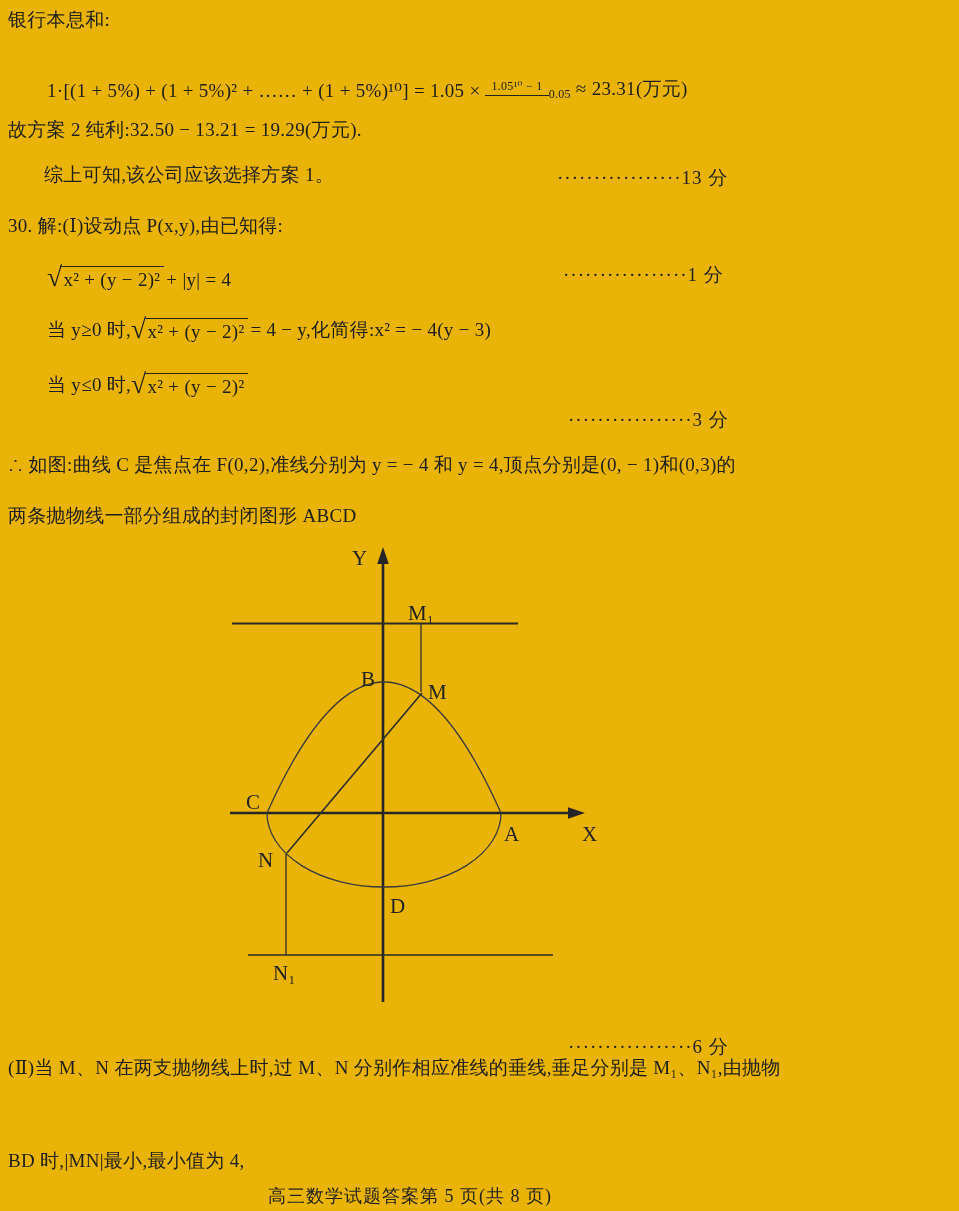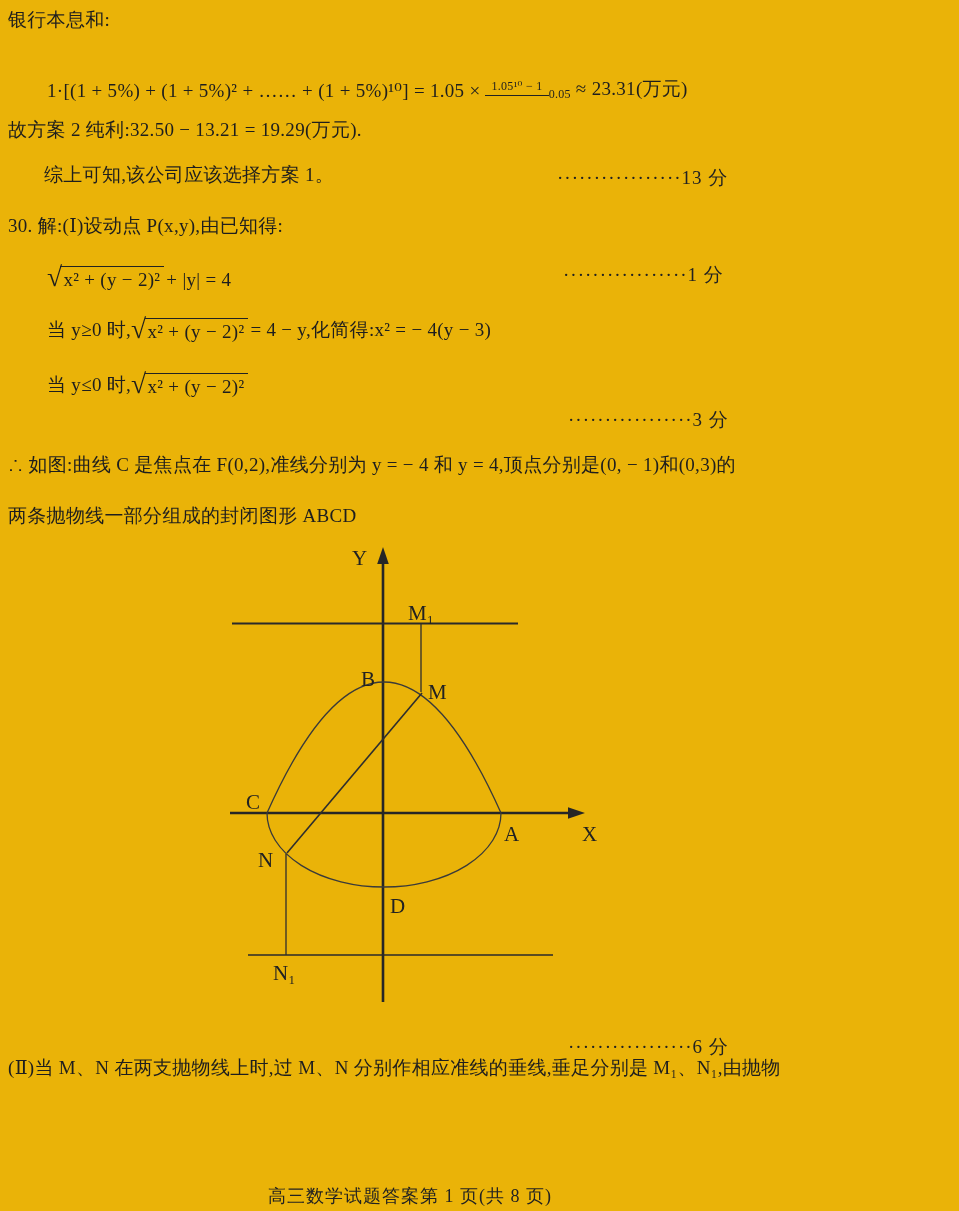--- a/index.html
+++ b/index.html
@@ -139,16 +139,17 @@
     <text x="246" y="809">C</text>
     <text x="504" y="841">A</text>
     <text x="258" y="867">N</text>
     <text x="390" y="913">D</text>
     <text x="273" y="980">N₁</text>
   </svg>
 
   <div class="score" style="top:1006px;left:568px;margin-top:28px;">·················6 分</div>
 
   <div class="line" style="top:1055px;left:8px;">(Ⅱ)当 M、N 在两支抛物线上时,过 M、N 分别作相应准线的垂线,垂足分别是 M₁、N₁,由抛物</div>
+  <div class="line" style="top:1148px;left:8px;">BD 时,|MN|最小,最小值为 4,</div>
 
-  <div class="footer" style="top:1184px;left:268px;">高三数学试题答案第 1 页(共 8 页)</div>
+  <div class="footer" style="top:1184px;left:268px;">高三数学试题答案第 5 页(共 8 页)</div>
 
 </div>
 
 </body></html>

